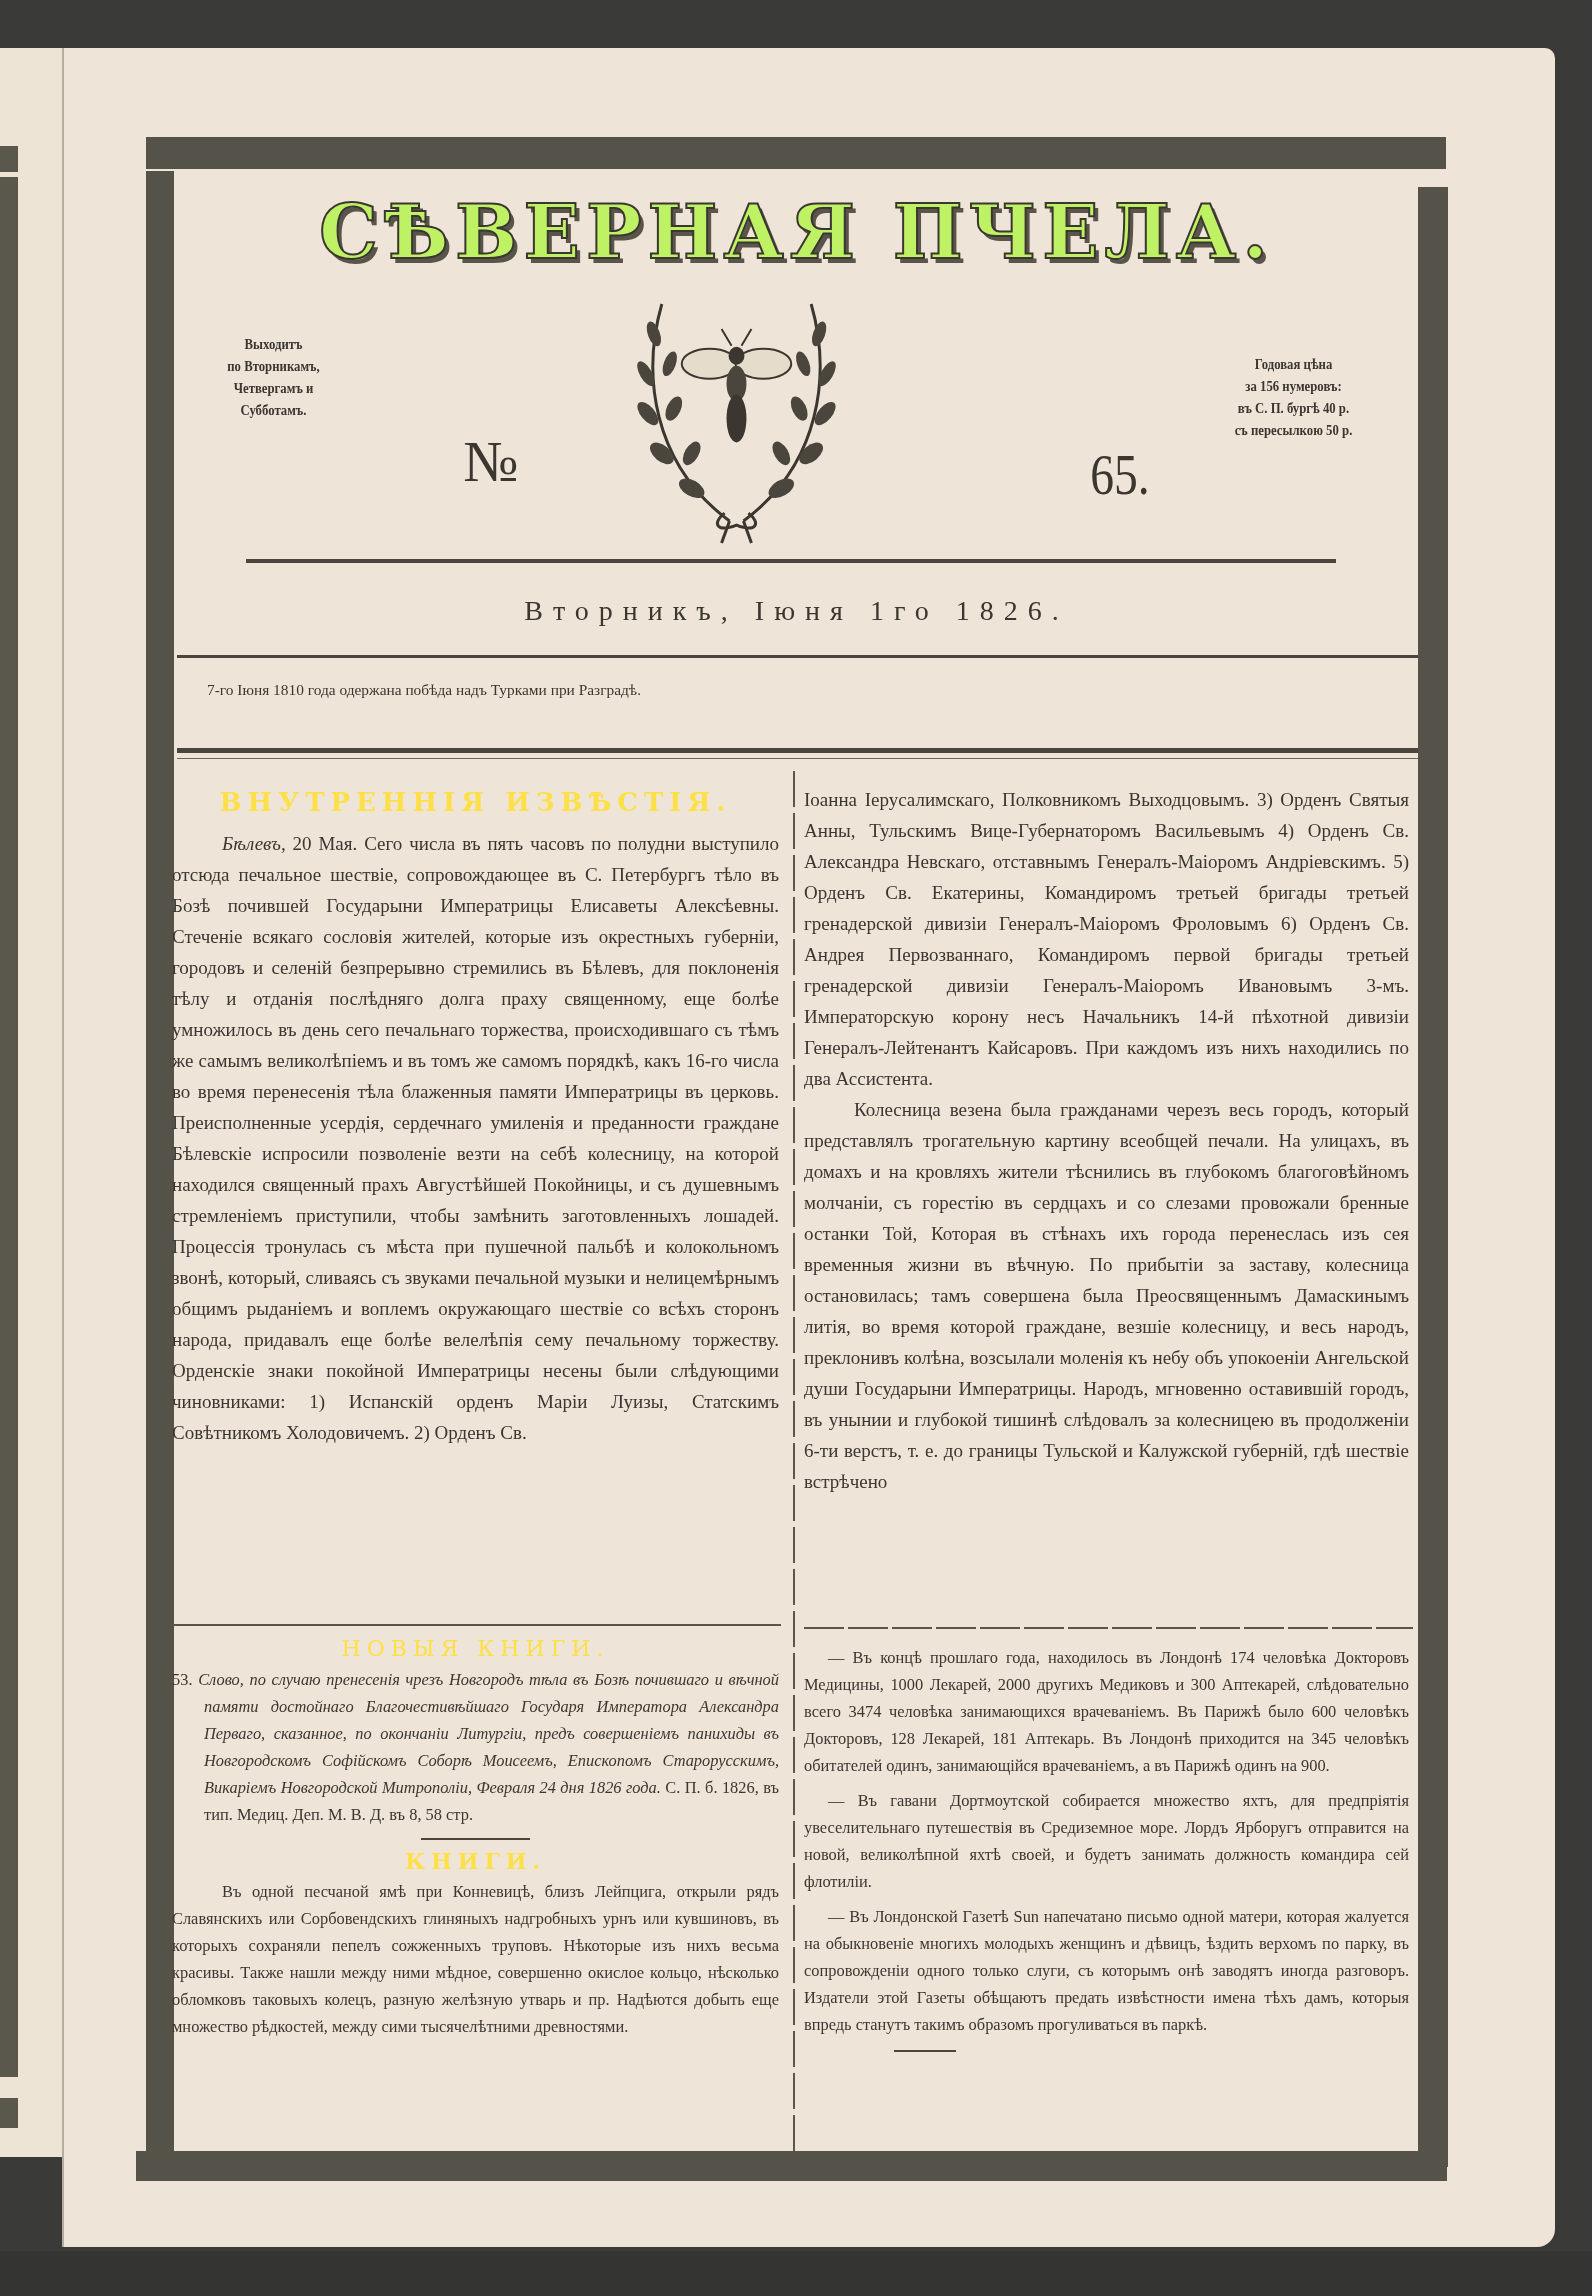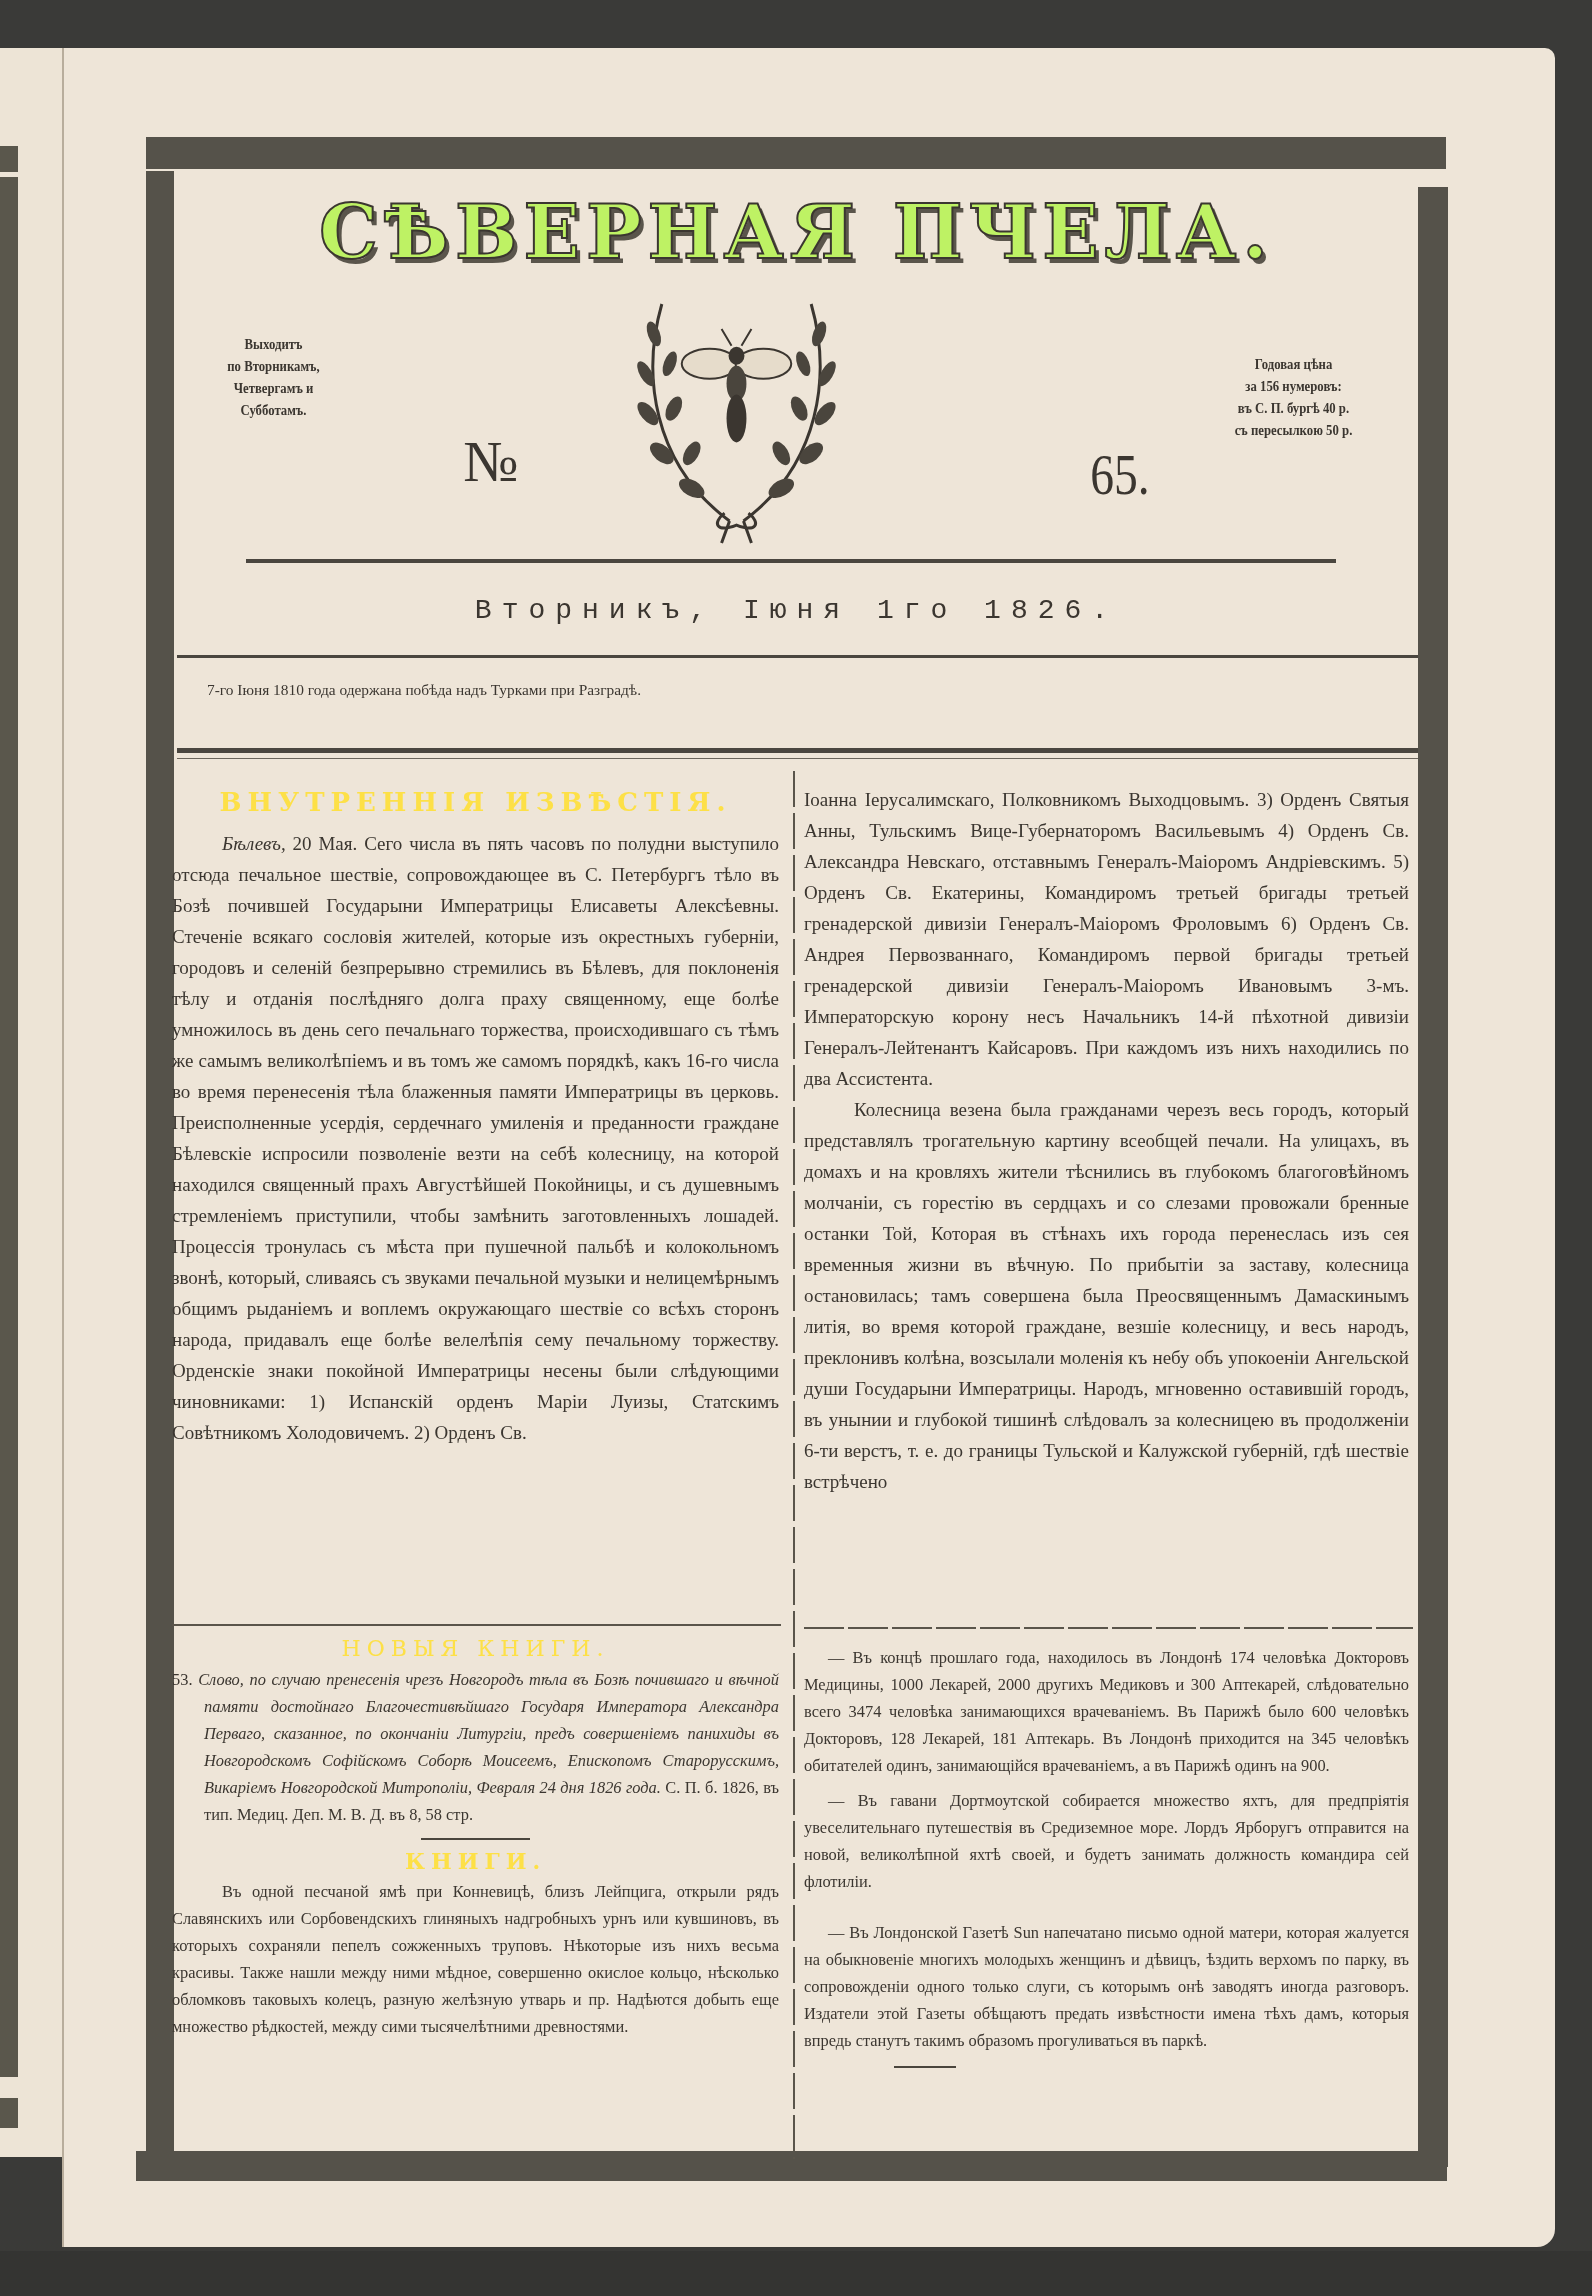--- a/index.html
+++ b/index.html
@@ -40,21 +40,21 @@
   .side-left { left: 189px; top: 333px; width: 169px; text-align: center; transform-origin: center; }
   .side-right { left: 1199px; top: 353px; width: 189px; text-align: center; }
   .num-sign { left: 463px; top: 428px; font-size: 58px; font-family: "Liberation Serif", serif; }
   .num-value { left: 1085px; top: 443px; font-size: 56px; font-family: "Liberation Serif", serif; transform: scaleX(0.85); }
   .emblem { left: 622px; top: 294px; width: 229px; height: 254px; }
 
   .rule-thick { position: absolute; height: 4px; background: #4a463f; }
   .rule-thin { position: absolute; height: 1px; background: #6a645a; }
   .date-line {
     left: 249px; top: 595px; width: 1095px; text-align: center;
-    font-size: 28px; letter-spacing: 10px; font-family: Liberation Mono, monospace;
+    font-size: 28px; letter-spacing: 10px; font-family: Liberation Serif, serif;
   }
   .memorial {
     left: 177px; top: 677px; width: 1244px; font-size: 15.4px; line-height: 26px;
     font-family: "Liberation Serif", serif; text-align: justify;
   }
   .memorial .lead { font-weight: bold; }
   .memorial .cont { padding-left: 30px; }
 
   .col { position: absolute; font-family: "Liberation Serif", serif; font-size: 19px; line-height: 31px; text-align: justify; }
   .col p { margin: 0; }
@@ -178,19 +178,19 @@
 
 <div class="col" style="left:804px;top:784px;width:605px;">
   <p>Іоанна Іерусалимскаго, Полковникомъ Выходцовымъ. 3) Орденъ Святыя Анны, Тульскимъ Вице-Губернаторомъ Васильевымъ 4) Орденъ Св. Александра Невскаго, отставнымъ Генералъ-Маіоромъ Андріевскимъ. 5) Орденъ Св. Екатерины, Командиромъ третьей бригады третьей гренадерской дивизіи Генералъ-Маіоромъ Фроловымъ 6) Орденъ Св. Андрея Первозваннаго, Командиромъ первой бригады третьей гренадерской дивизіи Генералъ-Маіоромъ Ивановымъ 3-мъ. Императорскую корону несъ Начальникъ 14-й пѣхотной дивизіи Генералъ-Лейтенантъ Кайсаровъ. При каждомъ изъ нихъ находились по два Ассистента.</p>
   <p class="indent">Колесница везена была гражданами черезъ весь городъ, который представлялъ трогательную картину всеобщей печали. На улицахъ, въ домахъ и на кровляхъ жители тѣснились въ глубокомъ благоговѣйномъ молчаніи, съ горестію въ сердцахъ и со слезами провожали бренные останки Той, Которая въ стѣнахъ ихъ города перенеслась изъ сея временныя жизни въ вѣчную. По прибытіи за заставу, колесница остановилась; тамъ совершена была Преосвященнымъ Дамаскинымъ литія, во время которой граждане, везшіе колесницу, и весь народъ, преклонивъ колѣна, возсылали моленія къ небу объ упокоеніи Ангельской души Государыни Императрицы. Народъ, мгновенно оставившій городъ, въ унынии и глубокой тишинѣ слѣдовалъ за колесницею въ продолженіи 6-ти верстъ, т. е. до границы Тульской и Калужской губерній, гдѣ шествіе встрѣчено</p>
 </div>
 
 <div class="rule-thin" style="left:804px;top:1627px;width:609px;height:2px;background:repeating-linear-gradient(to right,#5a554b 0 40px,transparent 40px 44px);"></div>
 
 <div class="col small-col" style="left:804px;top:1644px;width:605px;">
   <p class="indent" style="text-indent:24px;margin-bottom:8px;">— Въ концѣ прошлаго года, находилось въ Лондонѣ 174 человѣка Докторовъ Медицины, 1000 Лекарей, 2000 другихъ Медиковъ и 300 Аптекарей, слѣдовательно всего 3474 человѣка занимающихся врачеваніемъ. Въ Парижѣ было 600 человѣкъ Докторовъ, 128 Лекарей, 181 Аптекарь. Въ Лондонѣ приходится на 345 человѣкъ обитателей одинъ, занимающійся врачеваніемъ, а въ Парижѣ одинъ на 900.</p>
-  <p class="indent" style="text-indent:24px;margin-bottom:24px;">— Въ гавани Дортмоутской собирается множество яхтъ, для предпріятія увеселительнаго путешествія въ Средиземное море. Лордъ Ярборугъ отправится на новой, великолѣпной яхтѣ своей, и будетъ занимать должность командира сей флотиліи.</p>
+  <p class="indent" style="text-indent:24px;margin-bottom:8px;">— Въ гавани Дортмоутской собирается множество яхтъ, для предпріятія увеселительнаго путешествія въ Средиземное море. Лордъ Ярборугъ отправится на новой, великолѣпной яхтѣ своей, и будетъ занимать должность командира сей флотиліи.</p>
   <p class="indent" style="text-indent:24px;">— Въ Лондонской Газетѣ Sun напечатано письмо одной матери, которая жалуется на обыкновеніе многихъ молодыхъ женщинъ и дѣвицъ, ѣздить верхомъ по парку, въ сопровожденіи одного только слуги, съ которымъ онѣ заводятъ иногда разговоръ. Издатели этой Газеты обѣщаютъ предать извѣстности имена тѣхъ дамъ, которыя впредь станутъ такимъ образомъ прогуливаться въ паркѣ.</p>
   <div style="width:62px;height:2px;background:#4a453d;margin:12px 0 0 90px;"></div>
 </div>
 
 <div class="bottom-bg"></div>
 
 
 </body></html>

